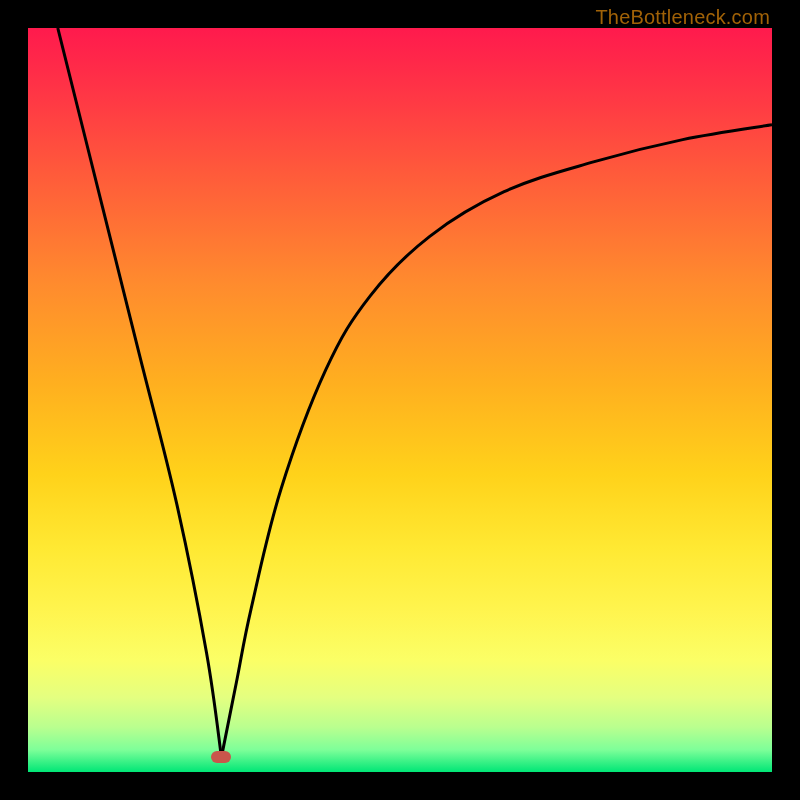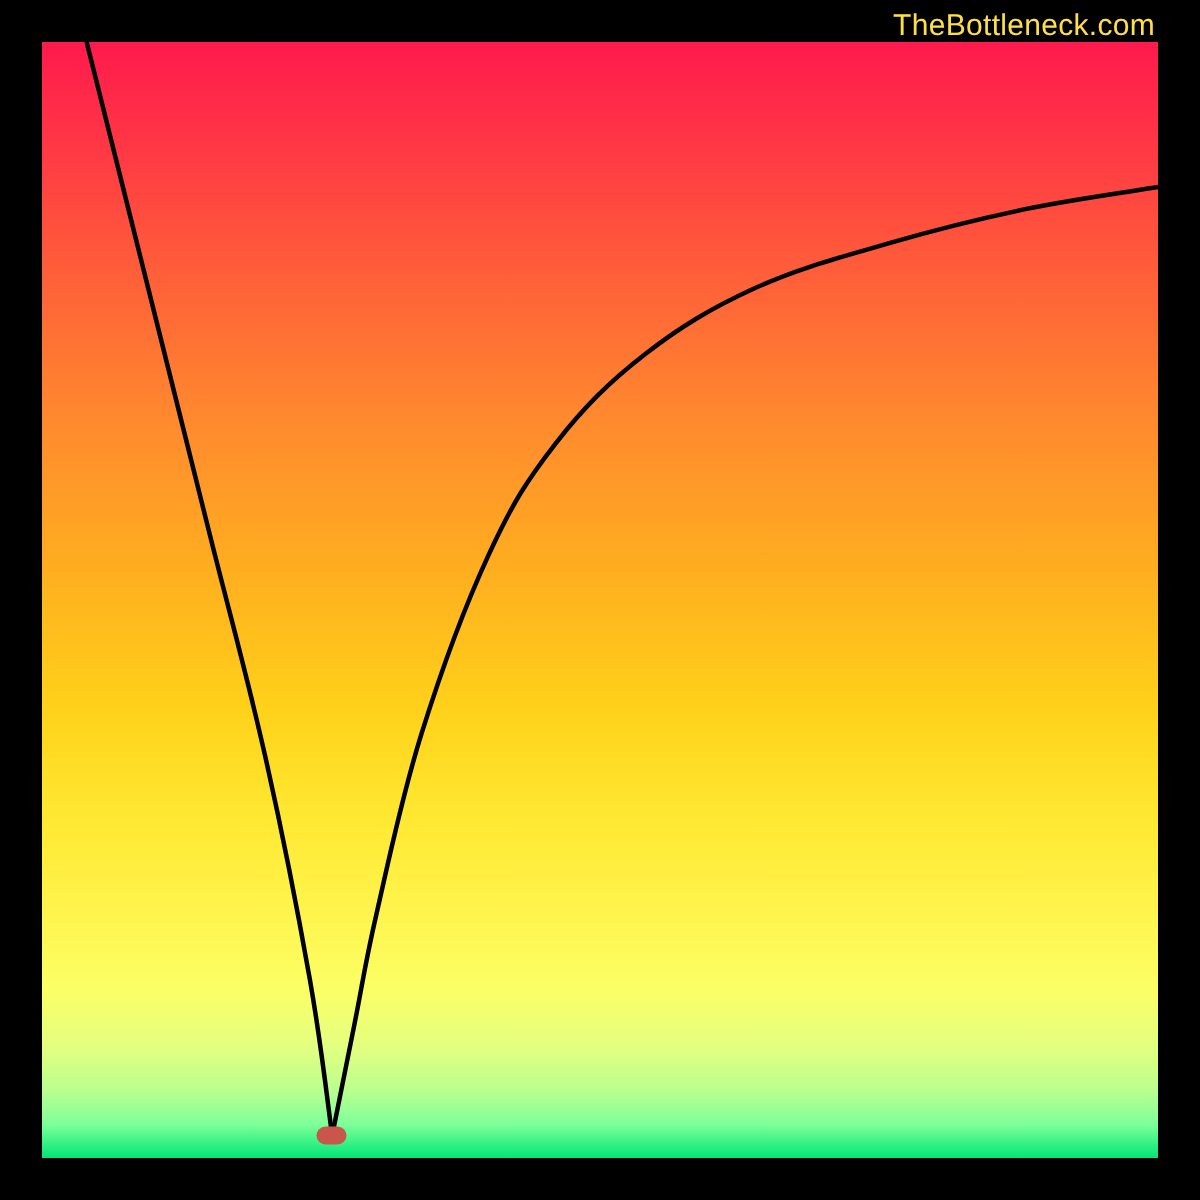--- a/index.html
+++ b/index.html
@@ -30,21 +30,21 @@
       #e4ff80 90%,
       #b9ff8f 94%,
       #7eff99 97%,
       #00e676 100%
     );
   }
   .watermark {
     position: absolute;
     top: 6px;
     right: 30px;
-    color: #fde047;
+    color: #a16207;
     font-size: 20px;
     font-weight: 500;
     letter-spacing: 0.2px;
   }
   svg.curve {
     position: absolute;
     left: 0;
     top: 0;
     width: 744px;
     height: 744px;

